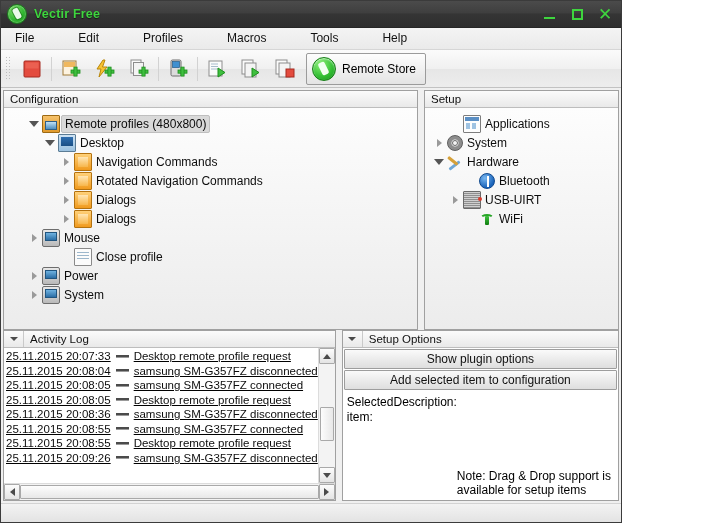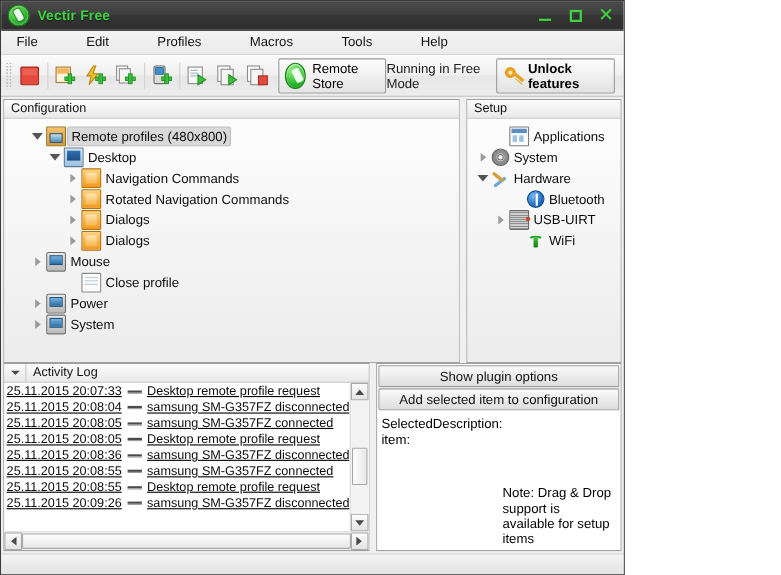--- a/index.html
+++ b/index.html
@@ -8,21 +8,21 @@
     background: #ffffff;
   }
   body {
     font-family: "Liberation Sans", sans-serif;
     font-size: 12px;
     color: #000000;
     -webkit-font-smoothing: antialiased;
   }
   #app {
     position: relative;
-    width: 568px;
+    width: 622px;
     height: 523px;
     box-sizing: border-box;
     overflow: hidden;
     background: #f0f0f0;
     border: 1px solid #3b3b3b;
     display: flex;
     flex-direction: column;
   }
 
   
@@ -702,27 +702,20 @@
         <rect x="5" y="5" width="11" height="14" fill="#f4f4f4" stroke="#8d8d8d"></rect>
         <rect x="12" y="11" width="8" height="8" fill="#e34b3e" stroke="#a52a20"></rect>
       </svg>
     </div>
 
     <div class="tb-remote">
       <span class="remote-ico"></span>
       <span>Remote Store</span>
     </div>
 
-    <div class="tb-right">
-      <span class="free-mode-text">Running in Free Mode</span>
-      <span class="unlock-btn">
-        <span class="key-ico"></span>
-        <span>Unlock features</span>
-      </span>
-    </div>
   </div>
 
   <div class="main">
     <div class="col col-left">
       <div class="panel tree-panel" style="flex:1 1 auto;">
         <div class="panel-header">Configuration</div>
         <div class="panel-body">
 
           <div class="tnode selected" style="padding-left:22px">
             <span class="exp">
@@ -937,20 +930,26 @@
           <div class="sb-btn">
               <i class="ar-rt"></i>
             </div>
         </div>
       </div>
     </div>
 
     <div class="vsplit"></div>
 
     <div class="panel opt-panel">
+      <div class="panel-header with-caret">
+        <span class="caret-box">
+            <i class="caret-dn"></i>
+          </span>
+        <span>Setup Options</span>
+      </div>
       <div class="opt-body">
         <div class="opt-btn">Show plugin options</div>
         <div class="opt-btn">Add selected item to configuration</div>
         <div class="opt-info">
           <div class="opt-line">Selected item:</div>
           <div class="opt-line">Description:</div>
           <div class="opt-note">Note: Drag &amp; Drop support is available for setup items</div>
         </div>
       </div>
     </div>

